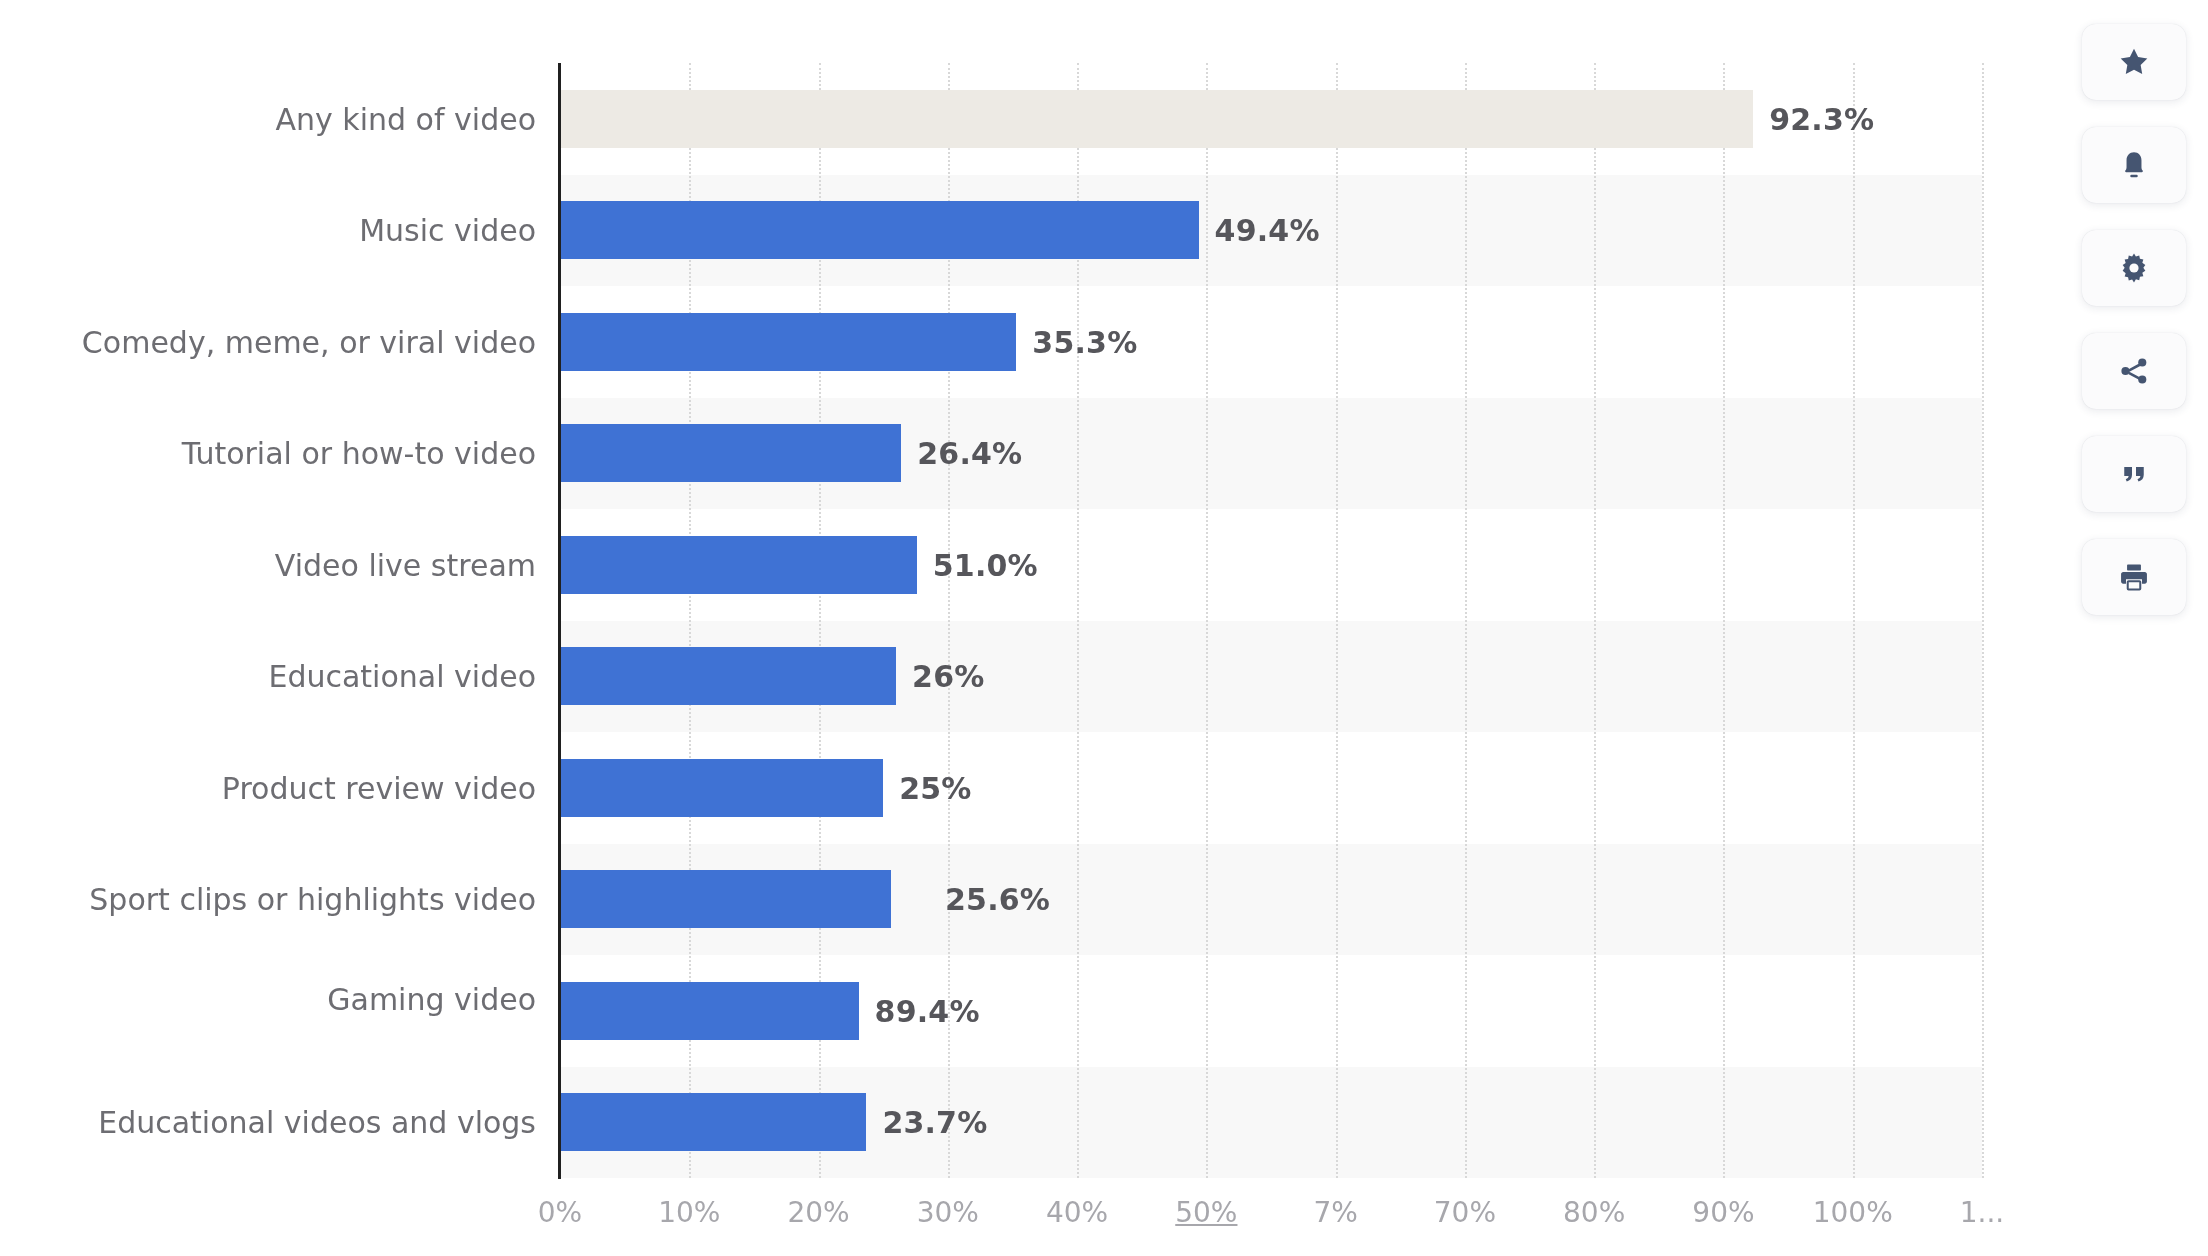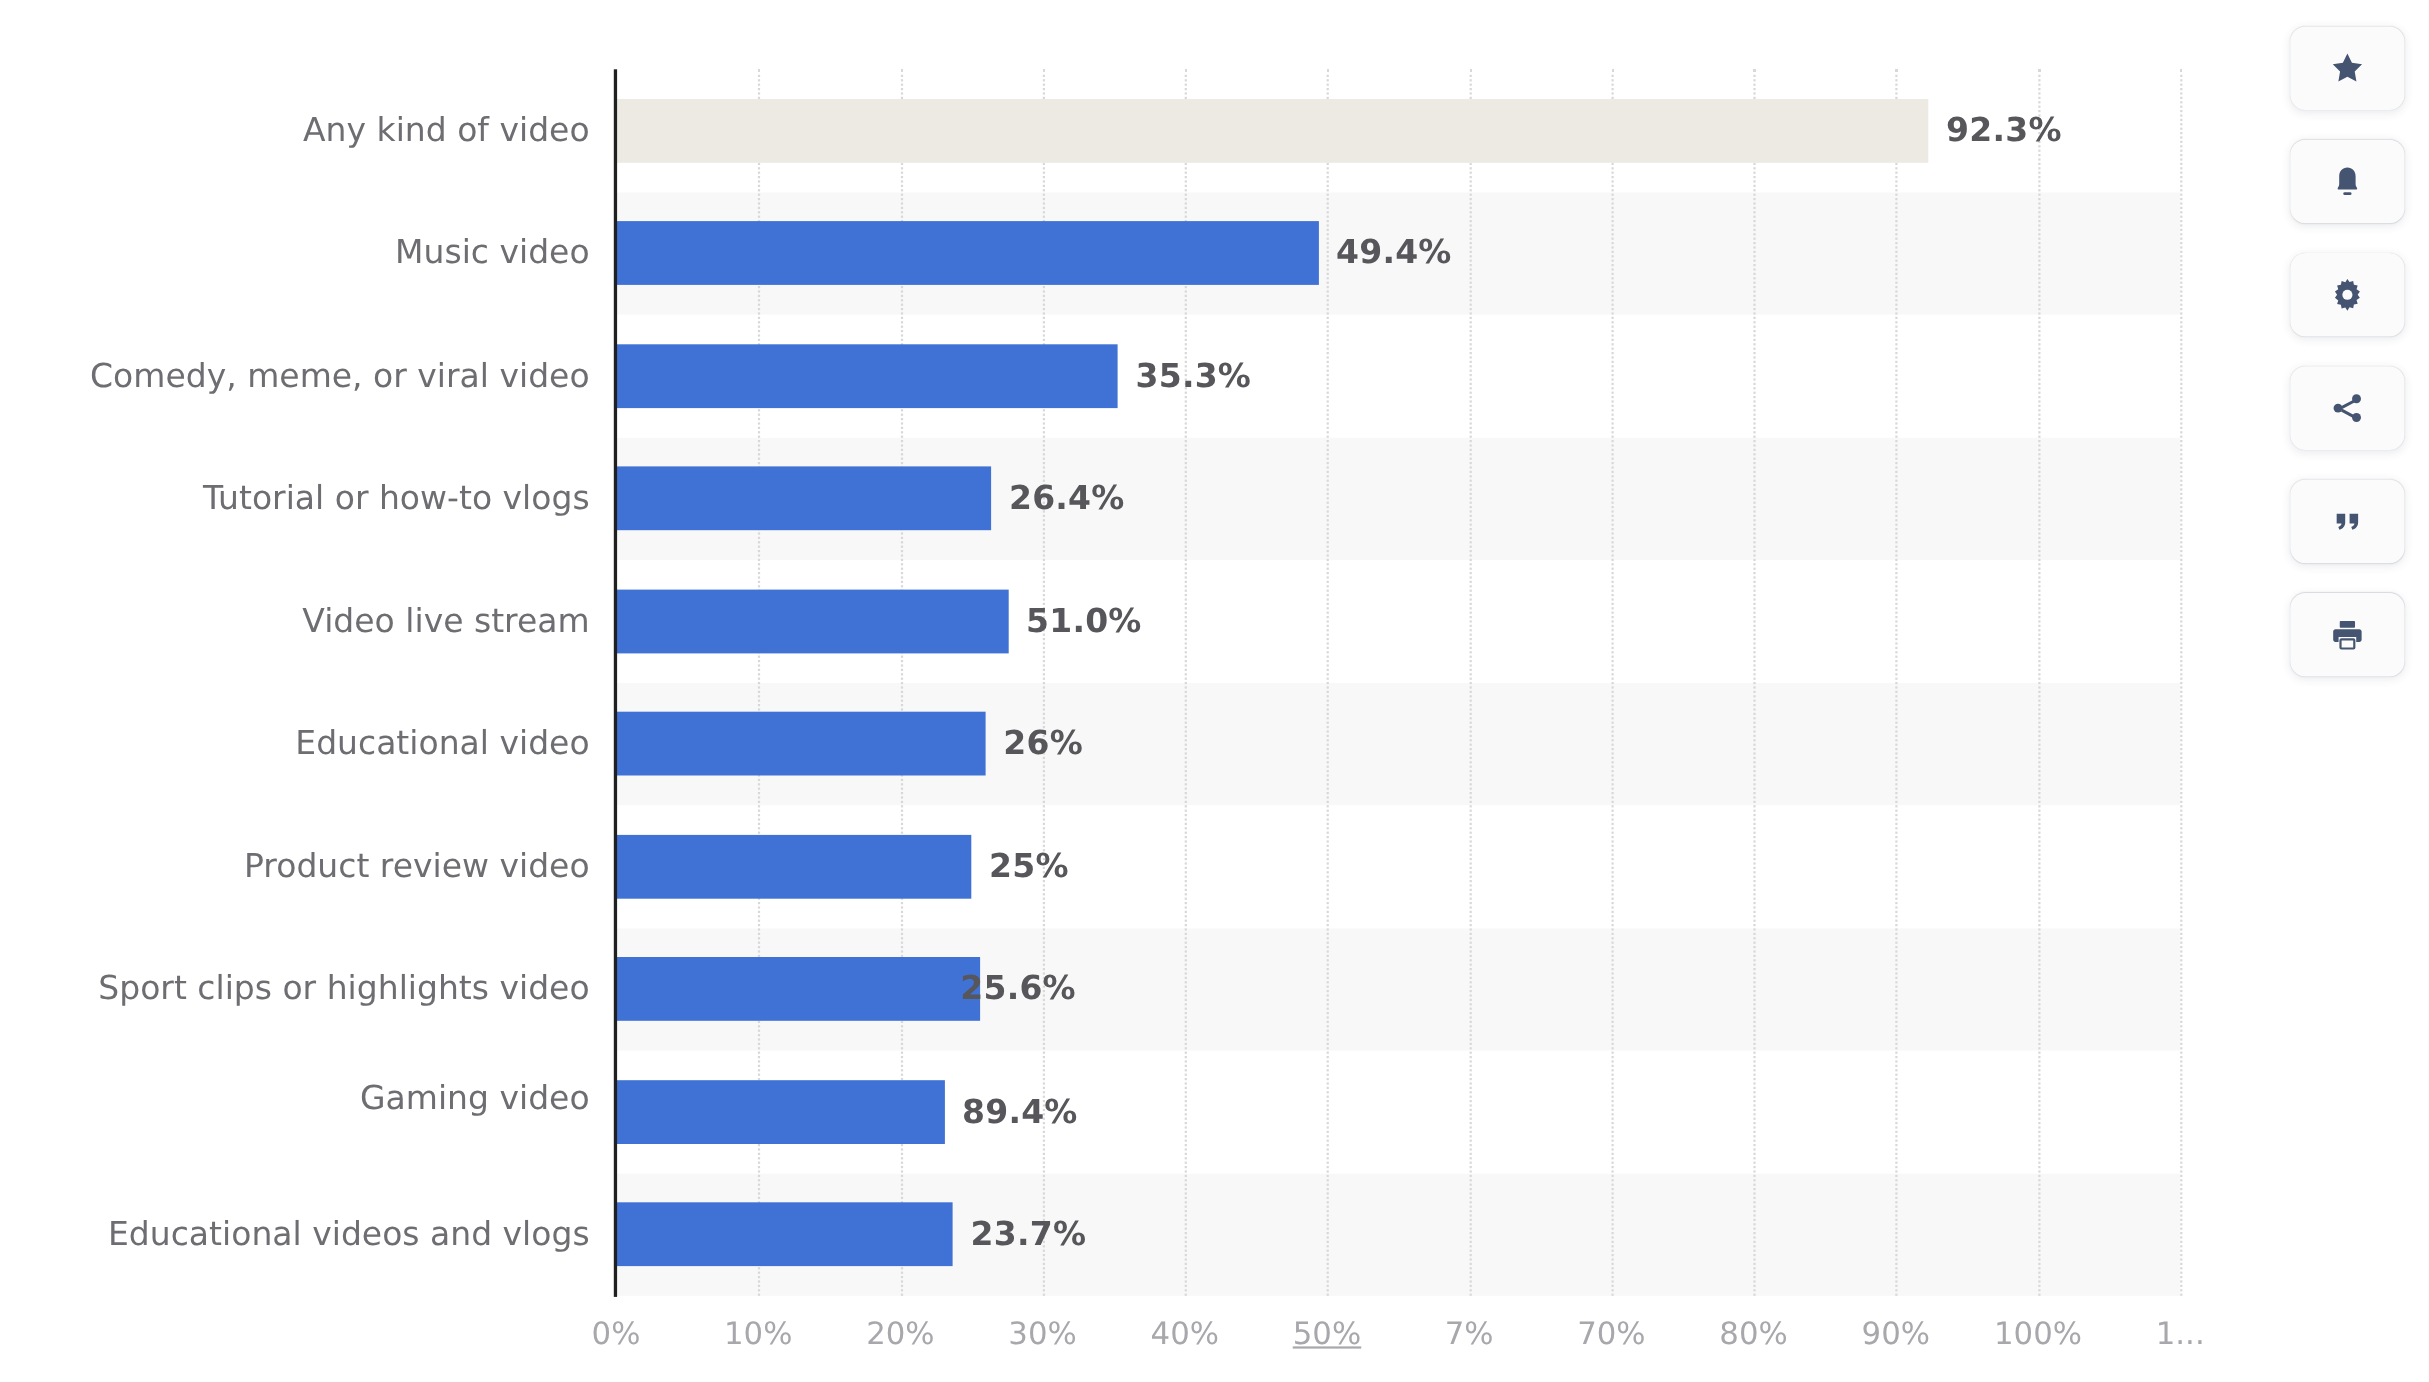--- a/index.html
+++ b/index.html
@@ -180,38 +180,38 @@
       <div class="bar" style="top: 918.75px; height: 58px; width: 298.62px; background: rgb(63, 114, 212);"></div>
       <div class="bar" style="top: 1030.25px; height: 58px; width: 306.376px; background: rgb(63, 114, 212);"></div>
     </div>
 
   <div id="y-axis-spine"></div>
 
   <div id="cat-labels">
       <div class="cat-label" style="right: 1672px; top: 118.75px; color: rgb(109, 109, 114);">Any kind of video</div>
       <div class="cat-label" style="right: 1672px; top: 230.25px; color: rgb(109, 109, 114);">Music video</div>
       <div class="cat-label" style="right: 1672px; top: 341.75px; color: rgb(109, 109, 114);">Comedy, meme, or viral video</div>
-      <div class="cat-label" style="right: 1672px; top: 453.25px; color: rgb(109, 109, 114);">Tutorial or how-to vlogs</div>
+      <div class="cat-label" style="right: 1672px; top: 453.25px; color: rgb(109, 109, 114);">Tutorial or how-to video</div>
       <div class="cat-label" style="right: 1672px; top: 564.75px; color: rgb(109, 109, 114);">Video live stream</div>
       <div class="cat-label" style="right: 1672px; top: 676.25px; color: rgb(109, 109, 114);">Educational video</div>
       <div class="cat-label" style="right: 1672px; top: 787.75px; color: rgb(109, 109, 114);">Product review video</div>
       <div class="cat-label" style="right: 1672px; top: 899.25px; color: rgb(109, 109, 114);">Sport clips or highlights video</div>
       <div class="cat-label" style="right: 1672px; top: 999px; color: rgb(109, 109, 114);">Gaming video</div>
       <div class="cat-label" style="right: 1672px; top: 1122.25px; color: rgb(109, 109, 114);">Educational videos and vlogs</div>
     </div>
 
   <div id="value-labels">
       <div class="bar-value" style="left: 1769.19px; top: 118.75px; color: rgb(86, 86, 91);">92.3%</div>
       <div class="bar-value" style="left: 1214.61px; top: 230.25px; color: rgb(86, 86, 91);">49.4%</div>
       <div class="bar-value" style="left: 1032.33px; top: 341.75px; color: rgb(86, 86, 91);">35.3%</div>
       <div class="bar-value" style="left: 917.28px; top: 453.25px; color: rgb(86, 86, 91);">26.4%</div>
       <div class="bar-value" style="left: 932.793px; top: 564.75px; color: rgb(86, 86, 91);">51.0%</div>
       <div class="bar-value" style="left: 912.109px; top: 676.25px; color: rgb(86, 86, 91);">26%</div>
       <div class="bar-value" style="left: 899.182px; top: 787.75px; color: rgb(86, 86, 91);">25%</div>
-      <div class="bar-value" style="left: 873px; top: 899.25px; color: rgb(86, 86, 91);">25.6%</div>
+      <div class="bar-value" style="left: 945px; top: 899.25px; color: rgb(86, 86, 91);">25.6%</div>
       <div class="bar-value" style="left: 874.62px; top: 1010.75px; color: rgb(86, 86, 91);">89.4%</div>
       <div class="bar-value" style="left: 882.376px; top: 1122.25px; color: rgb(86, 86, 91);">23.7%</div>
     </div>
 
   <div id="tick-labels">
       <div class="tick-label" style="left: 560px; color: rgb(167, 167, 172);">0%</div>
       <div class="tick-label" style="left: 689.273px; color: rgb(167, 167, 172);">10%</div>
       <div class="tick-label" style="left: 818.545px; color: rgb(167, 167, 172);">20%</div>
       <div class="tick-label" style="left: 947.818px; color: rgb(167, 167, 172);">30%</div>
       <div class="tick-label" style="left: 1077.09px; color: rgb(167, 167, 172);">40%</div>

